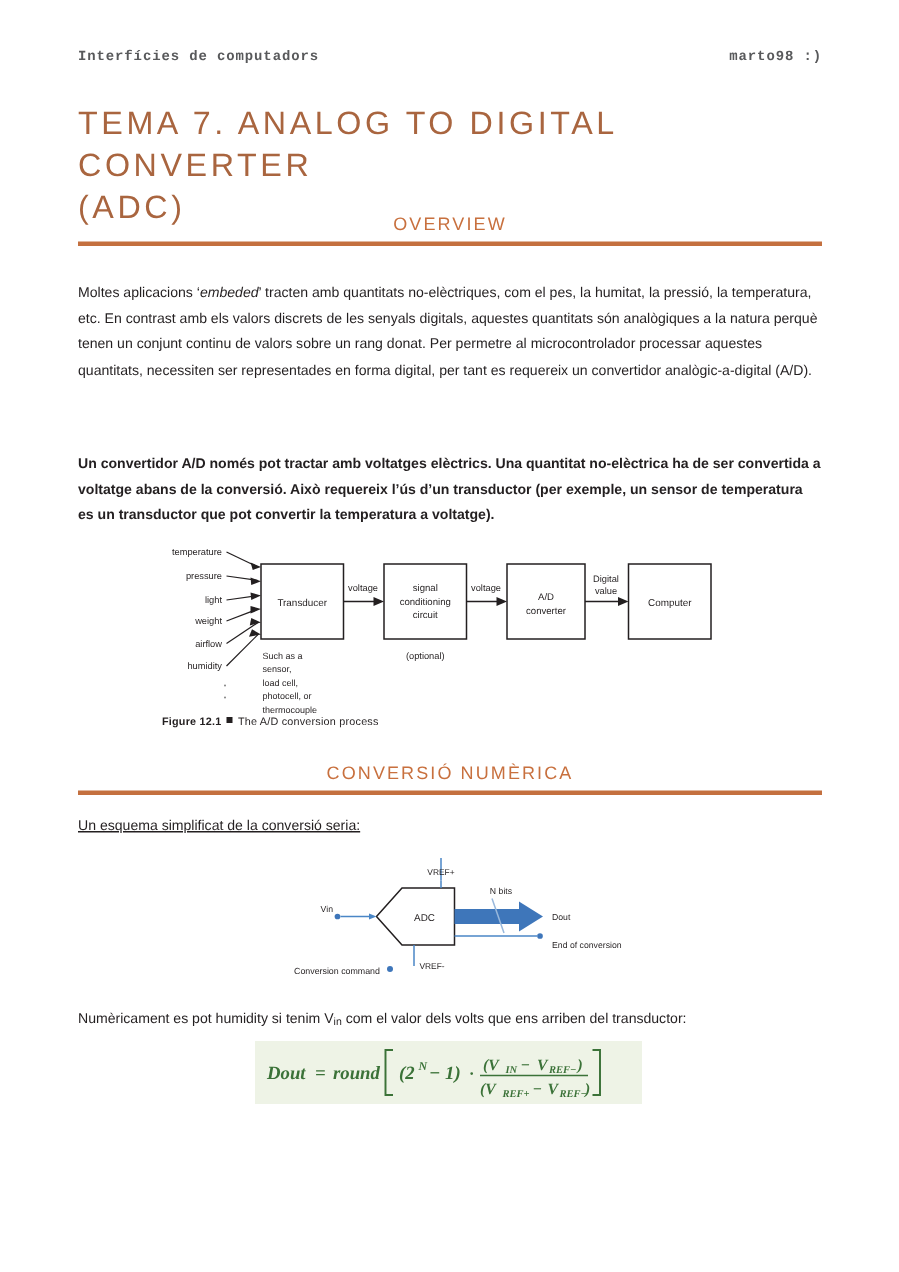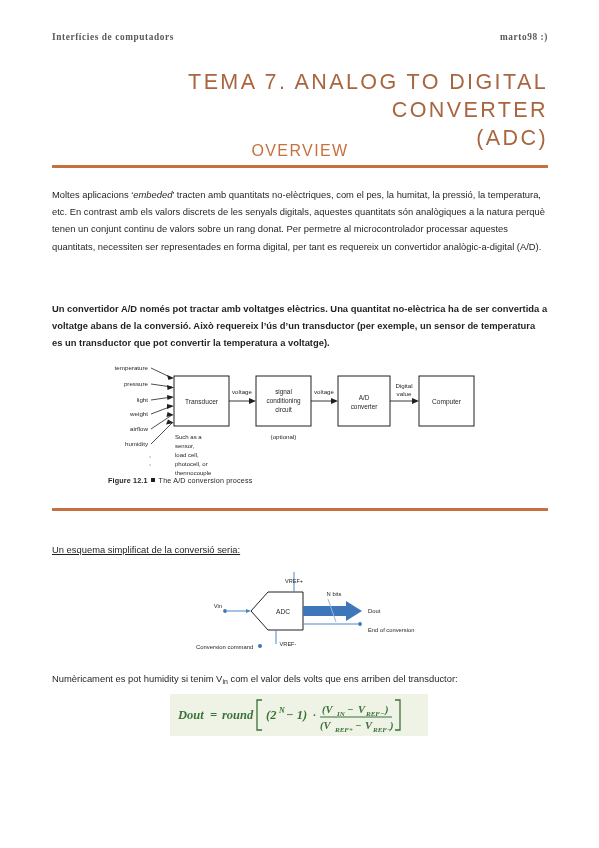--- a/index.html
+++ b/index.html
@@ -25,51 +25,51 @@
 
   
   .running-header {
     position: absolute;
     left: 52px;
     top: 32px;
     width: 496px;
     display: flex;
     justify-content: space-between;
     align-items: baseline;
-    font-family: Liberation Serif, serif;
+    font-family: Liberation Mono, monospace;
     font-size: 9.3px;
     letter-spacing: 0.6px;
     color: #58595b;
     font-weight: bold;
   }
   .running-header .rh-right { letter-spacing: 0.6px; }
 
   
   .doc-title {
     position: absolute;
     left: 52px;
     top: 68px;
     width: 496px;
-    text-align: right;
+    text-align: left;
     font-size: 21.5px;
     line-height: 28px;
     letter-spacing: 2.4px;
     color: #a9653f;
     font-weight: normal;
   }
 
   
   .section {
     position: absolute;
     left: 52px;
     width: 496px;
   }
   .section-title {
     text-align: center;
-    font-size: 16px;
+    font-size: 12px;
     letter-spacing: 1.4px;
     color: #c8703e;
     padding-bottom: 5px;
   }
   .section-rule {
     height: 3px;
     background: #c4703f;
     width: 100%;
   }
 
@@ -237,20 +237,21 @@
       <rect x="315" y="15" width="55" height="50" fill="#ffffff" stroke="#231f20" stroke-width="1"></rect>
       <text x="342.5" y="43" text-anchor="middle" font-family="Liberation Sans, sans-serif" font-size="6.6" fill="#231f20">Computer</text>
     </svg>
   </div>
 
   <div class="fig1-caption">
     <b>Figure 12.1</b><span class="sq"></span><span>The A/D conversion process</span>
   </div>
 
   <div class="section" style="top:508px;">
+    <div class="section-title">CONVERSIÓ NUMÈRICA</div>
     <div class="section-rule"></div>
   </div>
   <div class="body-text" style="top:541px;text-decoration:underline;">Un esquema simplificat de la conversió seria:</div>
 
   <div class="fig2">
     <svg width="230" height="78" viewBox="0 0 230 78" xmlns="http://www.w3.org/2000/svg">
 
       <line x1="98" y1="2" x2="98" y2="17" stroke="#4a86c6" stroke-width="1"></line>
       <text x="98" y="13" text-anchor="middle" font-family="Liberation Sans, sans-serif" font-size="5.6" fill="#231f20">VREF+</text>
 

